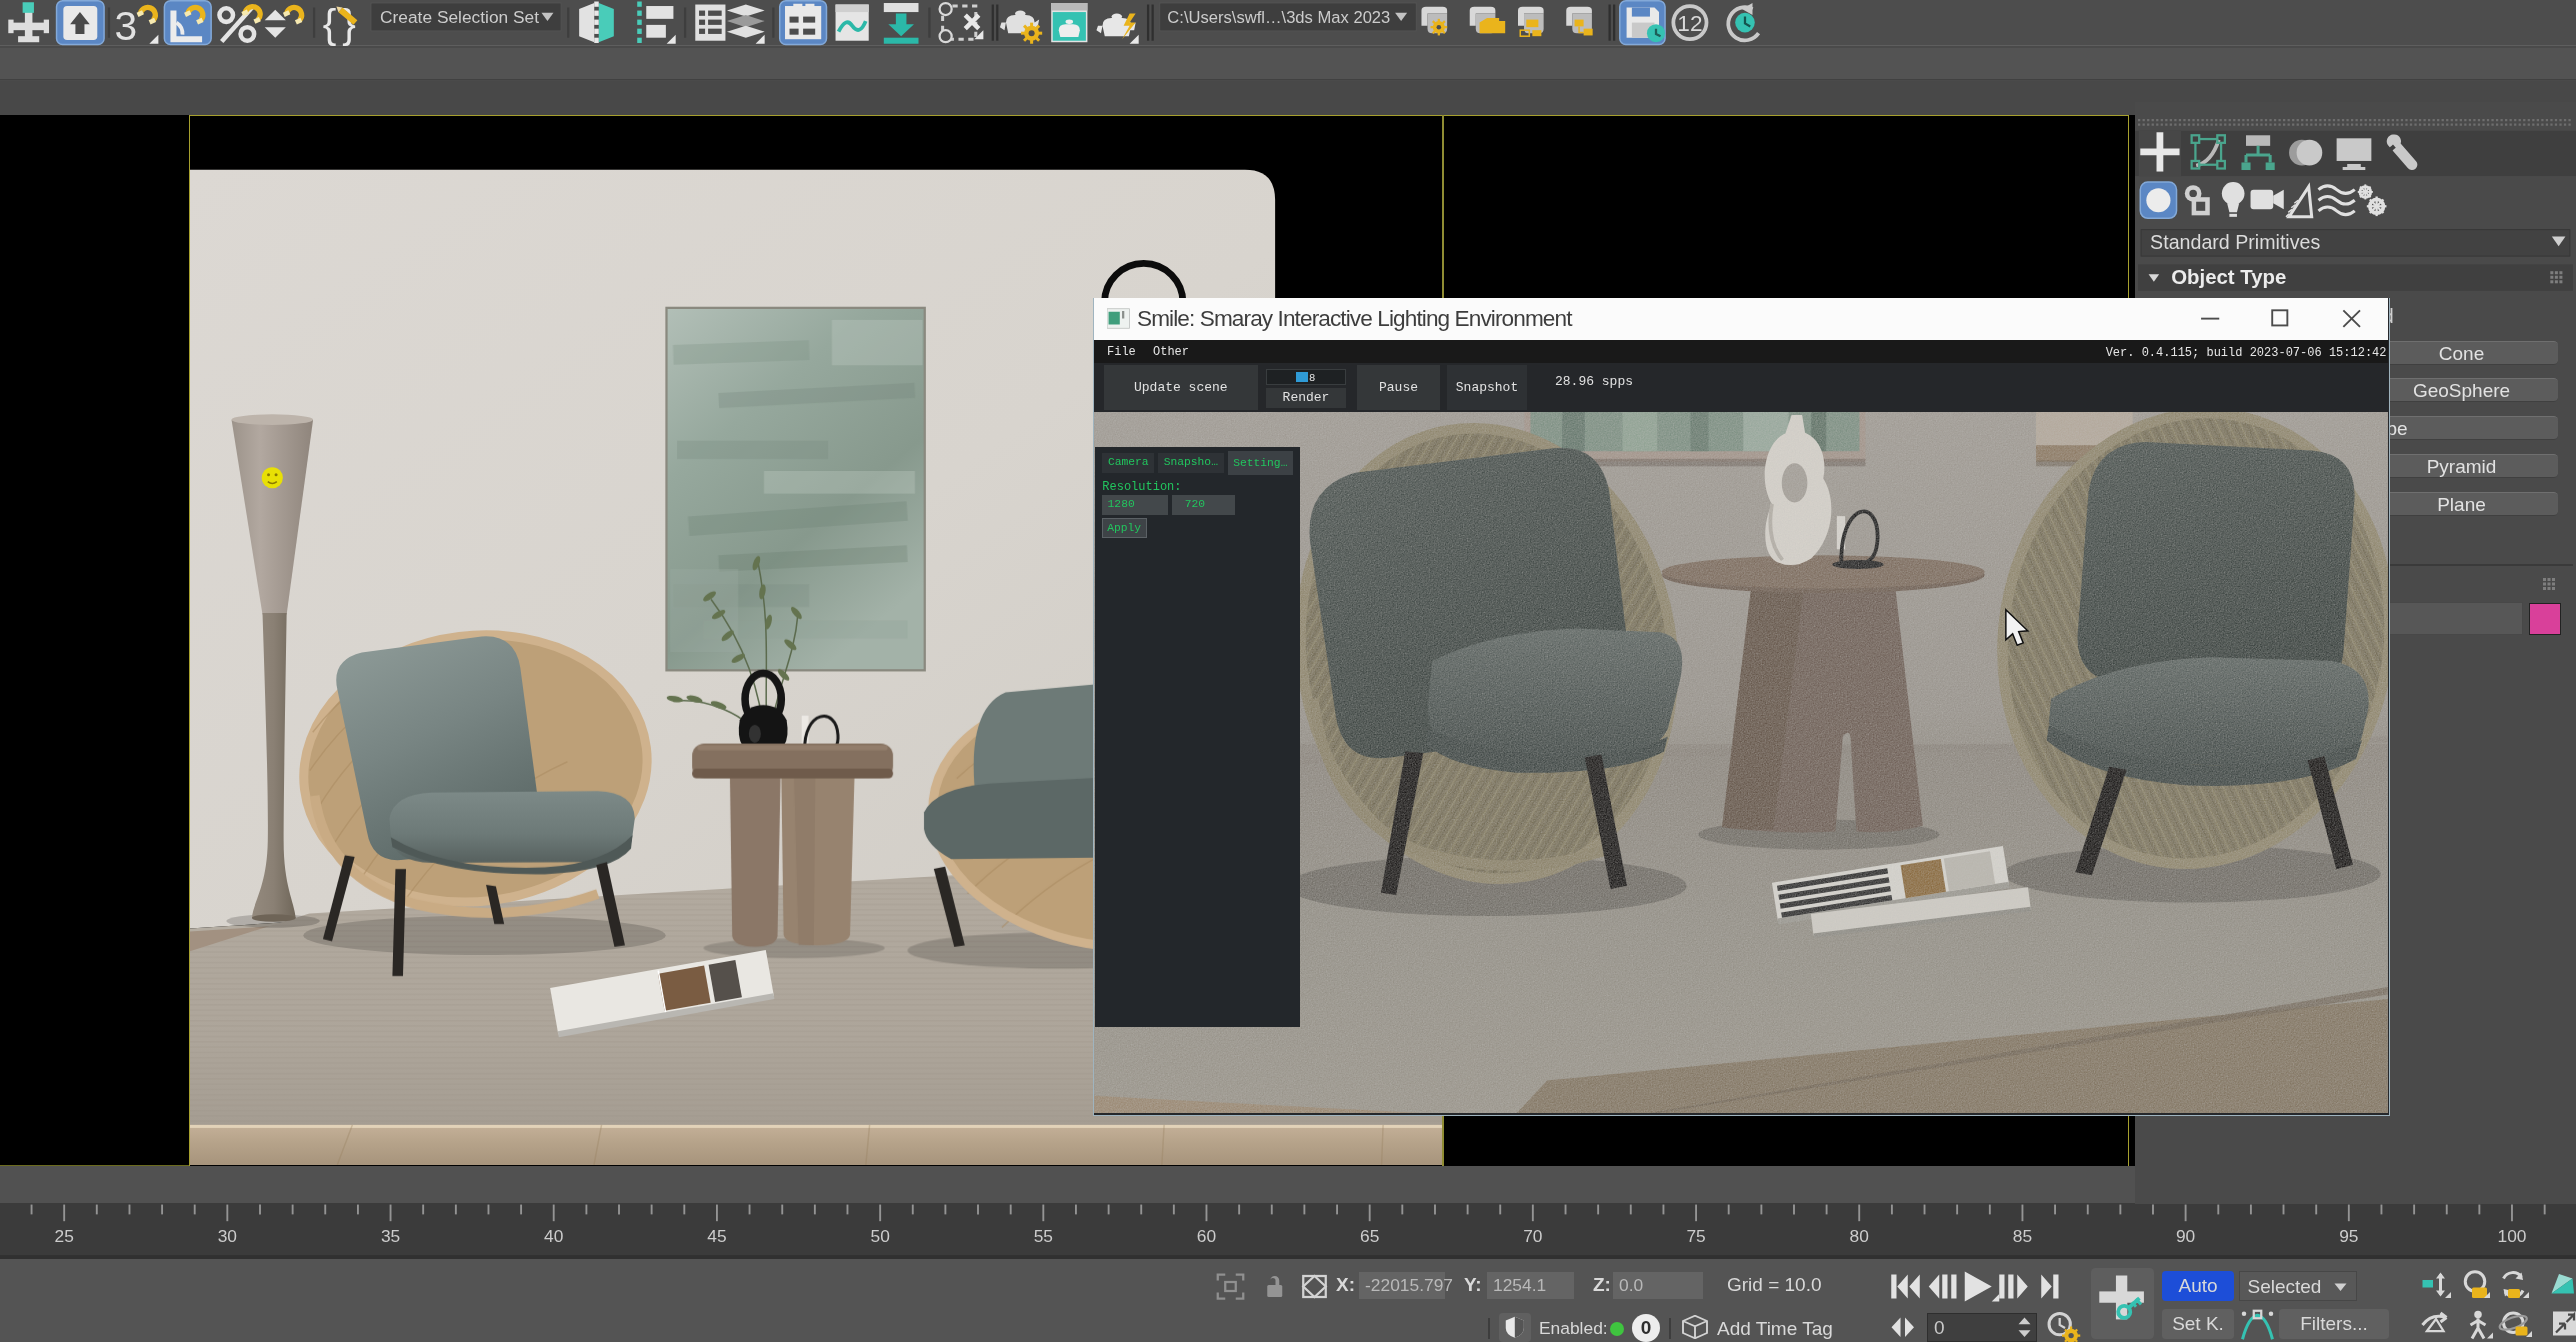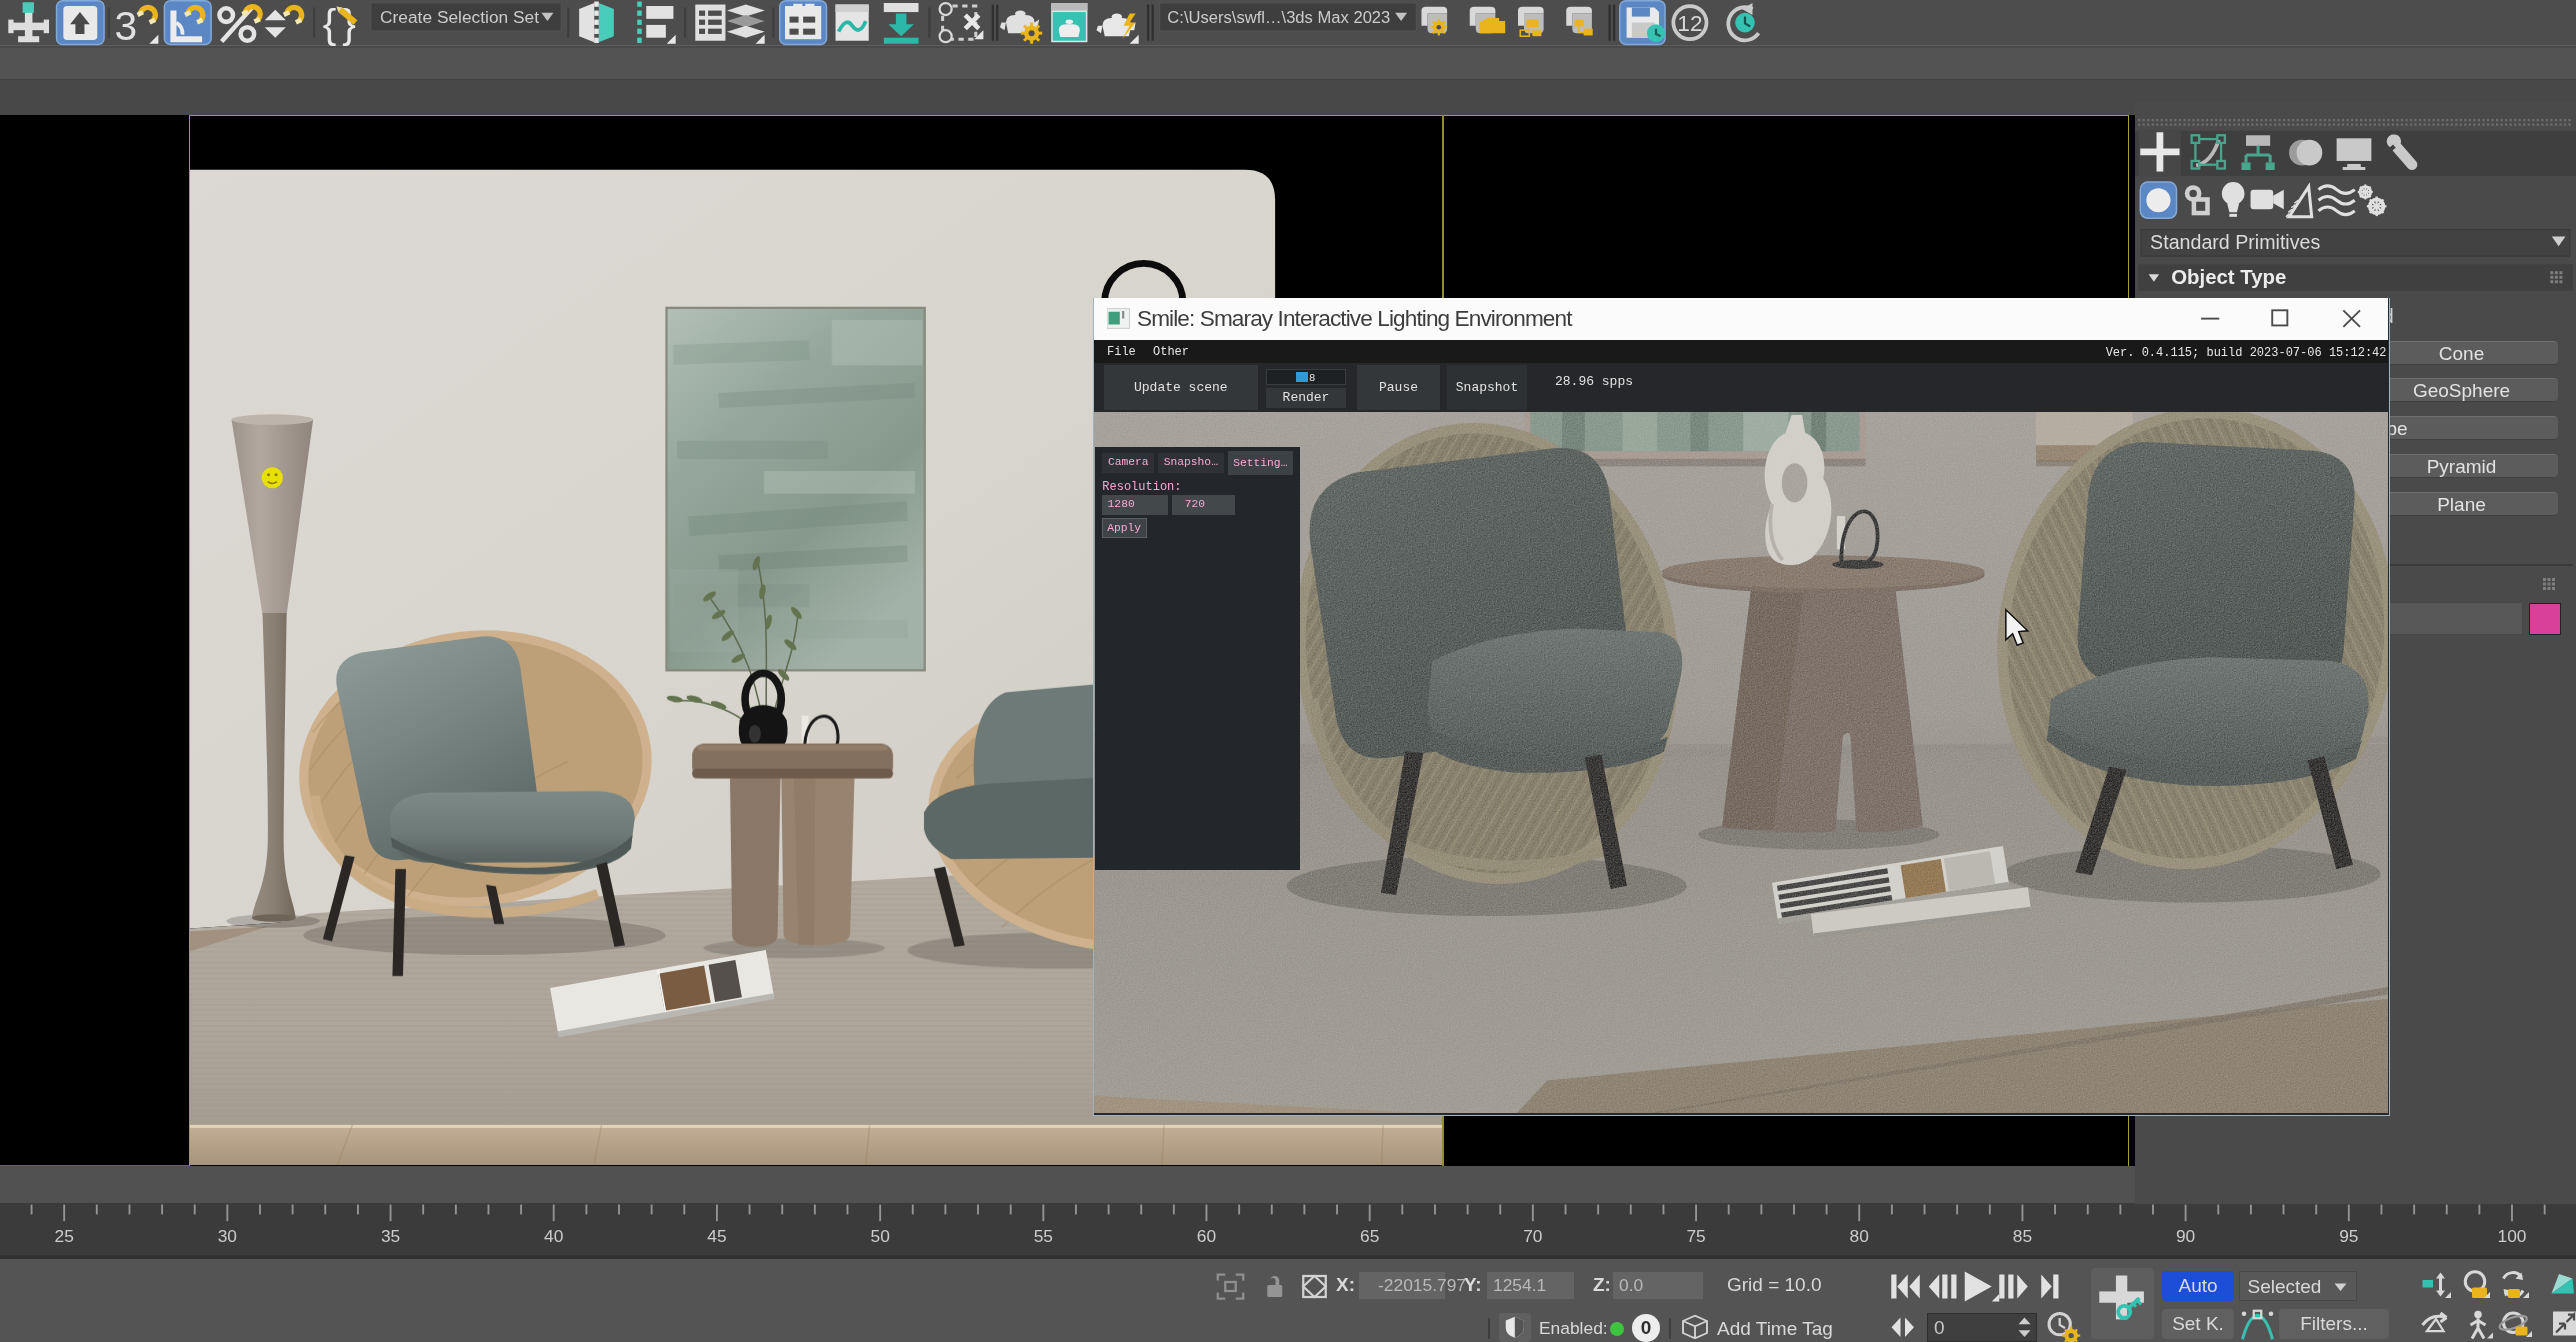--- a/index.html
+++ b/index.html
@@ -534,21 +534,21 @@
   <g fill="#9b9b9b" opacity="0.9">
    <rect x="68" y="16" width="20" height="16" rx="2"></rect>
    <path d="M72,16 L72,10 a6,6 0 0 1 12,0 L84,16 L79,16 L79,10 a3,3 0 0 0 -7,0 L72,16 Z"></path>
   </g>
   <g stroke="#d3d3d3" stroke-width="3" fill="none">
    <rect x="116" y="4" width="30" height="28"></rect>
    <path d="M131,4 L146,18 L131,32 L116,18 Z"></path>
   </g>
  </svg>
  <span class="abs" style="left:1336px;top:15px;font-weight:bold">X:</span>
- <div class="abs" style="left:1359px;top:13px;width:86px;height:27px;background:#646464;color:#b9b9b9;font-size:17.4px;line-height:27px;padding-left:19px">-22015.797</div>
+ <div class="abs" style="left:1359px;top:13px;width:86px;height:27px;background:#646464;color:#b9b9b9;font-size:17.4px;line-height:27px;padding-left:6px">-22015.797</div>
  <span class="abs" style="left:1464px;top:15px;font-weight:bold">Y:</span>
  <div class="abs" style="left:1487px;top:13px;width:87px;height:27px;background:#646464;color:#b9b9b9;font-size:17.4px;line-height:27px;padding-left:6px">1254.1</div>
  <span class="abs" style="left:1593px;top:15px;font-weight:bold">Z:</span>
  <div class="abs" style="left:1613px;top:13px;width:90px;height:27px;background:#646464;color:#b9b9b9;font-size:17.4px;line-height:27px;padding-left:6px">0.0</div>
  <span class="abs" style="left:1727px;top:15px">Grid = 10.0</span>
 
  <div class="abs" style="left:1488px;top:59px;width:2.3px;height:21px;background:#3d3d3d"></div>
  <div class="abs" style="left:1499px;top:54px;width:32px;height:29px;background:#606060;border-radius:3.8px"></div>
  <svg class="abs" style="left:1505px;top:57px" width="19.6" height="22.6" viewBox="0 0 26 30">
       <path d="M13,1 L25,6 L25,16 Q25,25 13,29 Q1,25 1,16 L1,6 Z" fill="#e8e8e8"></path>
@@ -984,21 +984,21 @@
   <g transform="rotate(-7 1090 660)">
     <rect x="950" y="648" width="290" height="30" fill="#cfccc5"></rect>
     <rect x="950" y="674" width="290" height="6" fill="#8e8c85"></rect>
   </g>
 
   <rect x="0" y="0" width="1714" height="929" fill="#6e6a64" filter="url(#noise)" opacity="0.55"></rect>
 
   <path d="M1208,262 l0,40 l9,-8 l6,15 l8,-3 l-6,-15 l12,-1 Z" fill="#f2f2f2" stroke="#111" stroke-width="2"></path>
   </svg>
   </div>
-  <div class="abs mono" id="smile-panel" style="left:0.8px;top:149px;width:205px;height:423px;background:#23272b;color:#f9a8d4">
+  <div class="abs mono" id="smile-panel" style="left:0.8px;top:149px;width:205px;height:580px;background:#23272b;color:#22c55e">
     <div class="abs" style="left:7.5px;top:6px;width:52px;height:19.6px;background:#2e3236;text-align:center;line-height:19.6px;font-size:11.3px">Camera</div>
     <div class="abs" style="left:63px;top:6px;width:66px;height:19.6px;background:#2e3236;text-align:center;line-height:19.6px;font-size:11.3px">Snapsho…</div>
     <div class="abs" style="left:133px;top:3.8px;width:65px;height:24px;background:#3c4145;text-align:center;line-height:24px;font-size:11.3px">Setting…</div>
     <span class="abs" style="left:7.5px;top:33px;font-size:12px">Resolution:</span>
     <div class="abs" style="left:7.5px;top:48px;width:66px;height:19.6px;background:#43484b;font-size:11.3px;line-height:19.6px;padding-left:5.3px">1280</div>
     <div class="abs" style="left:77px;top:48px;width:63px;height:19.6px;background:#43484b;font-size:11.3px;line-height:19.6px;padding-left:13px">720</div>
     <div class="abs" style="left:6.8px;top:71px;width:45px;height:19.6px;background:#3e4347;border:0.8px solid #5b6165;text-align:center;line-height:18px;font-size:11.3px">Apply</div>
   </div>
 </div>
 

